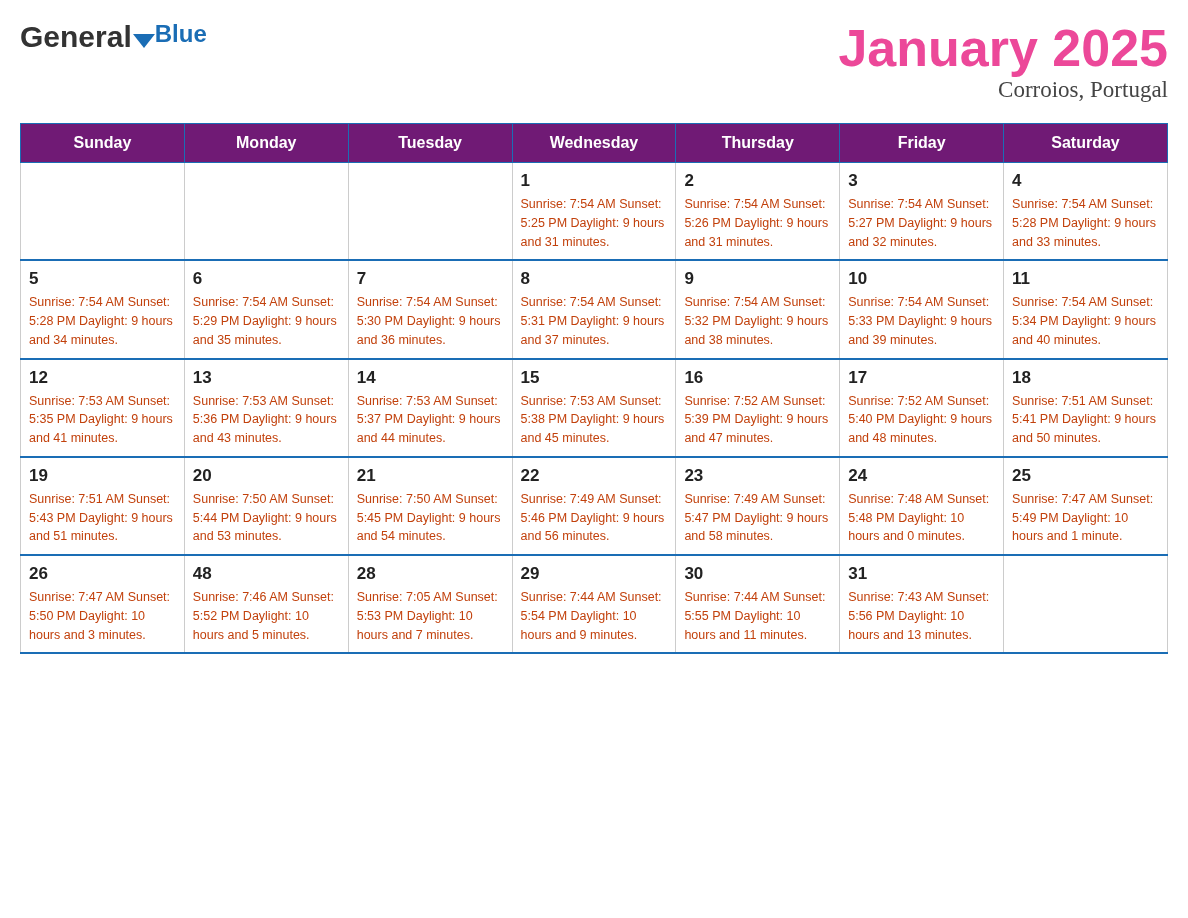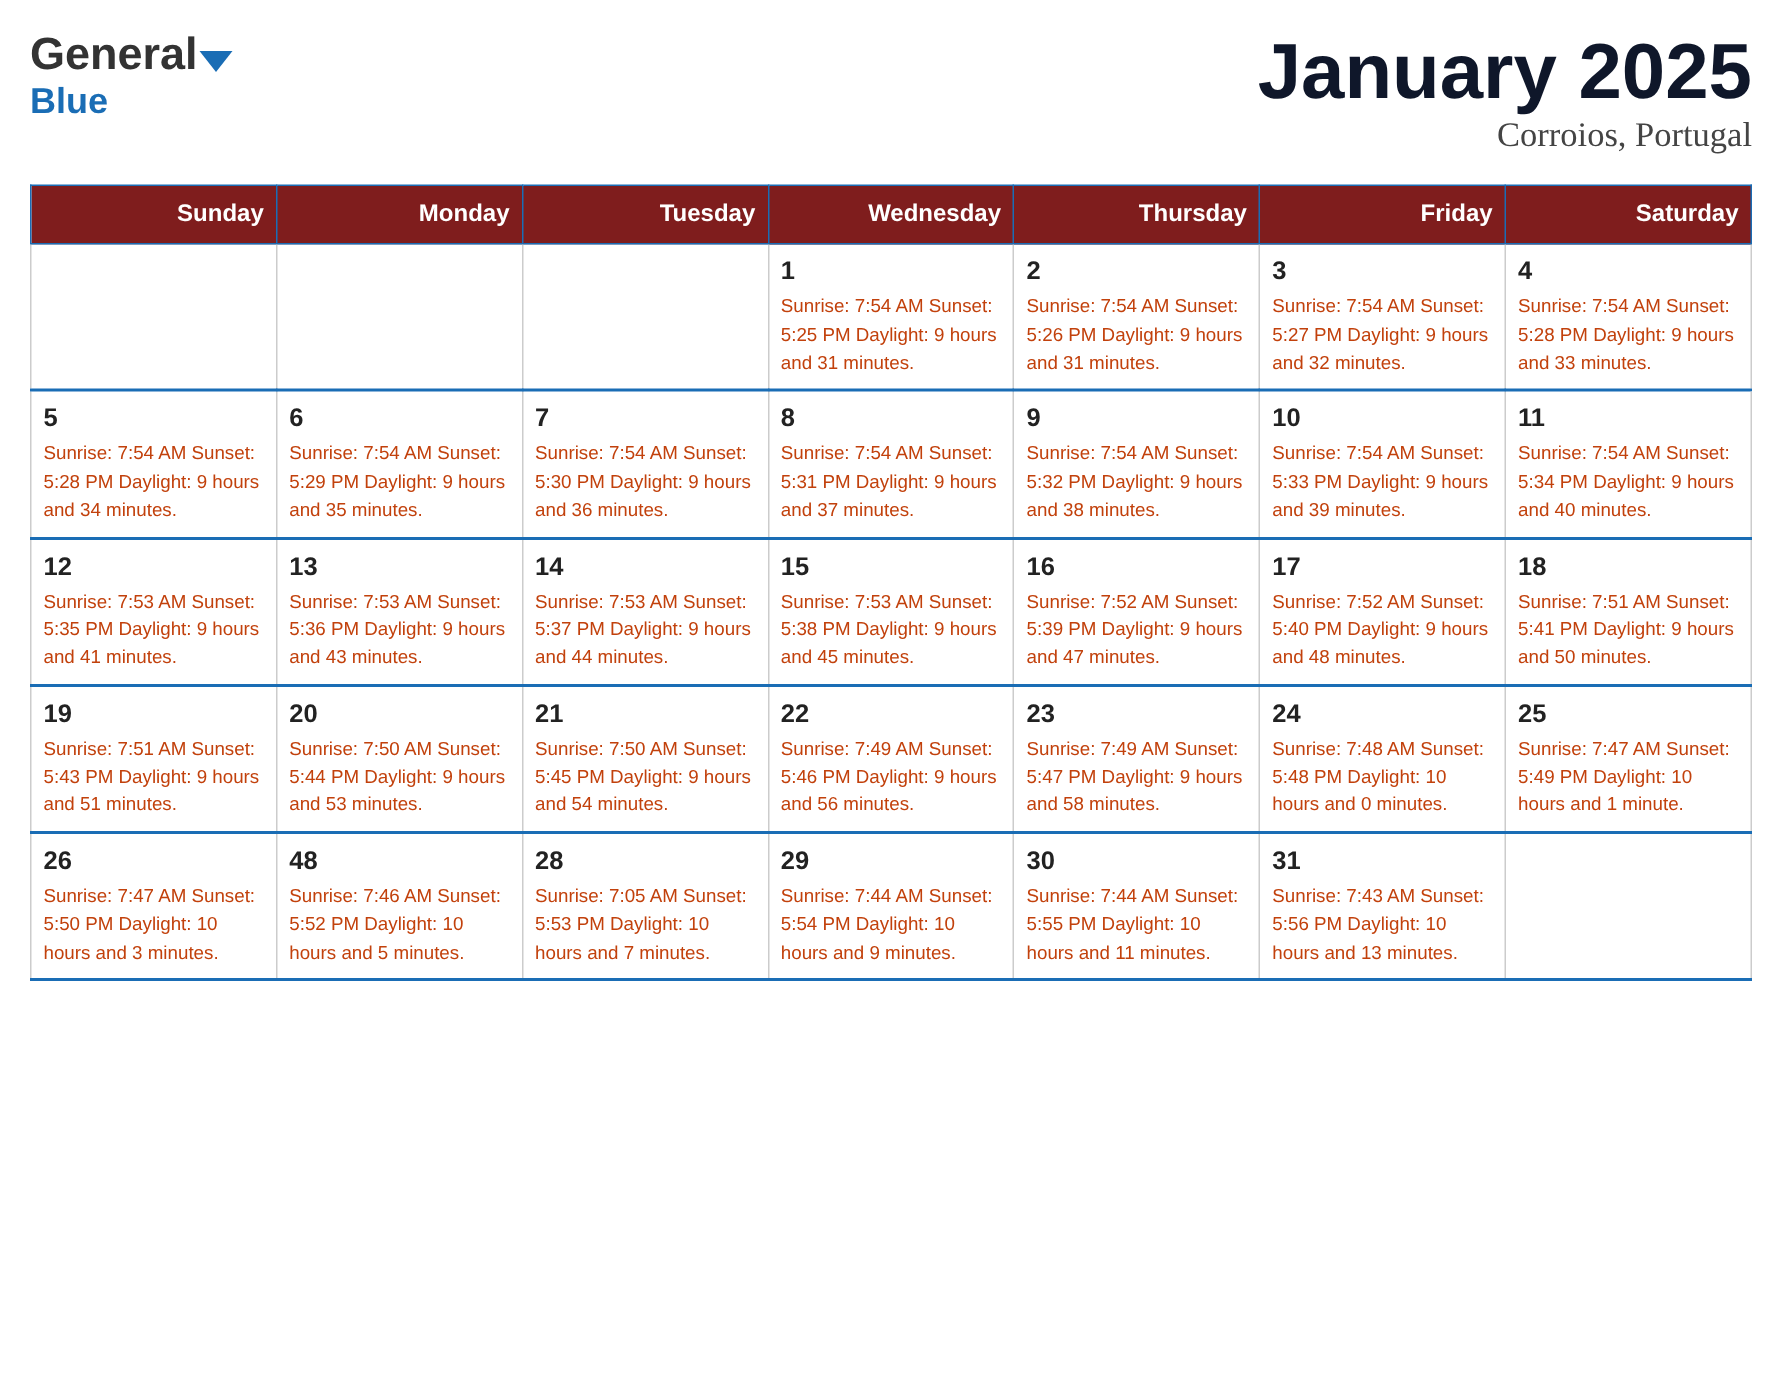--- a/index.html
+++ b/index.html
@@ -11,51 +11,51 @@
       min-height: 918px;
     }
     .header {
       display: flex;
       justify-content: space-between;
       align-items: flex-start;
       margin-bottom: 20px;
     }
     .logo {
       display: flex;
-      flex-direction: column;
+      flex-direction: row;
       align-items: flex-start;
       text-align: right;
     }
     .title-block {
       text-align: right;
     }
     .title-block h1 {
       font-size: 52px;
       font-weight: bold;
-      color: #0f172a;
+      color: #ec4899;
       line-height: 1.1;
       margin-left: 32px;
     }
     .title-block h2 {
       font-size: 23px;
       font-weight: normal;
       color: #444;
       font-family: Liberation Serif, serif;
     }
     .calendar {
       width: 100%;
       border-collapse: collapse;
     }
     .calendar thead tr th {
-      background-color: #7f1d1d;
+      background-color: #701a75;
       color: #fff;
       padding: 10px 8px;
       font-size: 16px;
       font-weight: bold;
-      text-align: right;
+      text-align: center;
       border: 1px solid #1a6db5;
     }
     .calendar tbody tr td {
       vertical-align: top;
       border: 1px solid #ccc;
       padding: 8px;
       width: 14.28%;
       min-height: 100px;
     }
     .calendar tbody tr {

